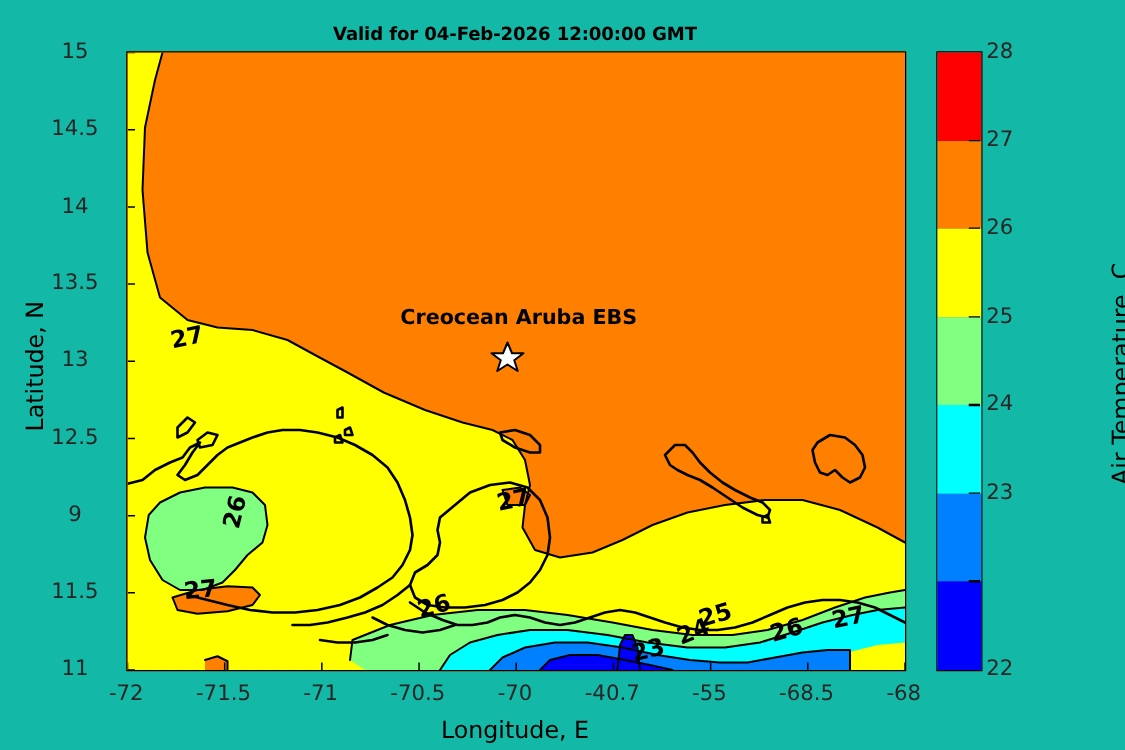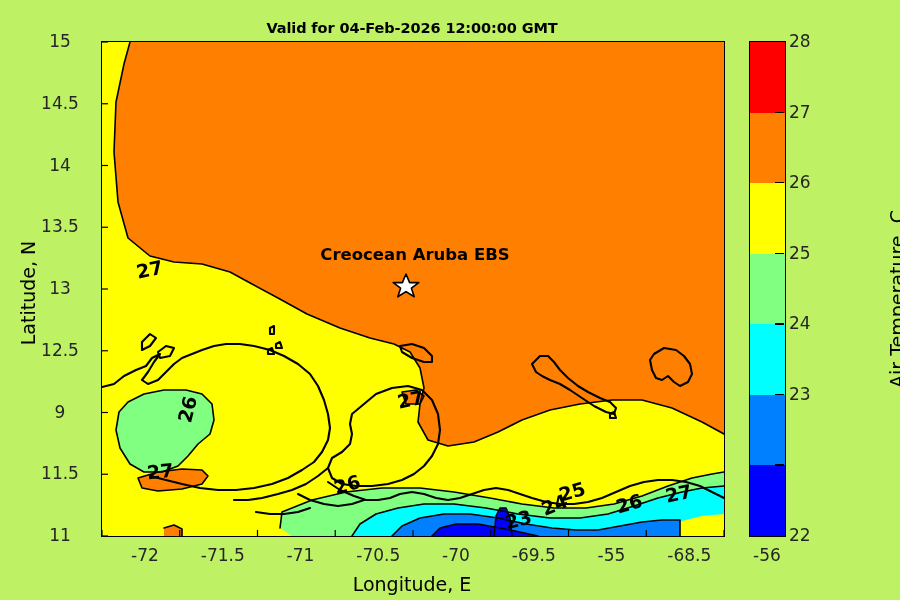--- a/index.html
+++ b/index.html
@@ -13,21 +13,21 @@
     height: 600px;
     position: relative;
     font-family: "DejaVu Sans", "Liberation Sans", sans-serif;
     overflow: hidden;
   }
   #figure {
     position: absolute;
     left: 0; top: 0;
     width: 900px;
     height: 600px;
-    background: #bef264;
+    background: #14b8a6;
   }
   .plot-title {
     position: absolute;
     left: 101px;
     top: 20px;
     width: 622px;
     text-align: center;
     font-size: 14.5px;
     font-weight: bold;
     color: #000000;
@@ -73,21 +73,20 @@
     font-size: 17px;
     color: #262626;
     white-space: nowrap;
   }
   #xlabels {
     position: absolute;
     left: 0;
     top: 545px;
     width: 724px;
     height: 26px;
-    margin-left: 44px;
   }
   .axis-name-x {
     position: absolute;
     left: 101px;
     top: 573px;
     width: 622px;
     text-align: center;
     font-size: 19px;
     color: #000000;
   }
@@ -356,24 +355,24 @@
     <div class="ytick" style="top:473.25px;">11.5</div>
     <div class="ytick" style="top:535px;">11</div>
   </div>
 
   <div id="xlabels">
     <div class="xtick" style="left:101px;">-72</div>
     <div class="xtick" style="left:178.75px;">-71.5</div>
     <div class="xtick" style="left:256.5px;">-71</div>
     <div class="xtick" style="left:334.25px;">-70.5</div>
     <div class="xtick" style="left:412px;">-70</div>
-    <div class="xtick" style="left:489.75px;">-69.5</div>
+    <div class="xtick" style="left:489.75px;">-40.7</div>
     <div class="xtick" style="left:567.5px;">-55</div>
     <div class="xtick" style="left:645.25px;">-68.5</div>
-    <div class="xtick" style="left:723px;">-56</div>
+    <div class="xtick" style="left:723px;">-68</div>
   </div>
 
   <div class="axis-name-x">Longitude, E</div>
   <div class="axis-name-y">Latitude, N</div>
 
   <div id="colorbar">
     <div class="cb-band" style="background:#ff0000;"></div>
     <div class="cb-band" style="background:#ff8000;"></div>
     <div class="cb-band" style="background:#ffff00;"></div>
     <div class="cb-band" style="background:#80ff80;"></div>

